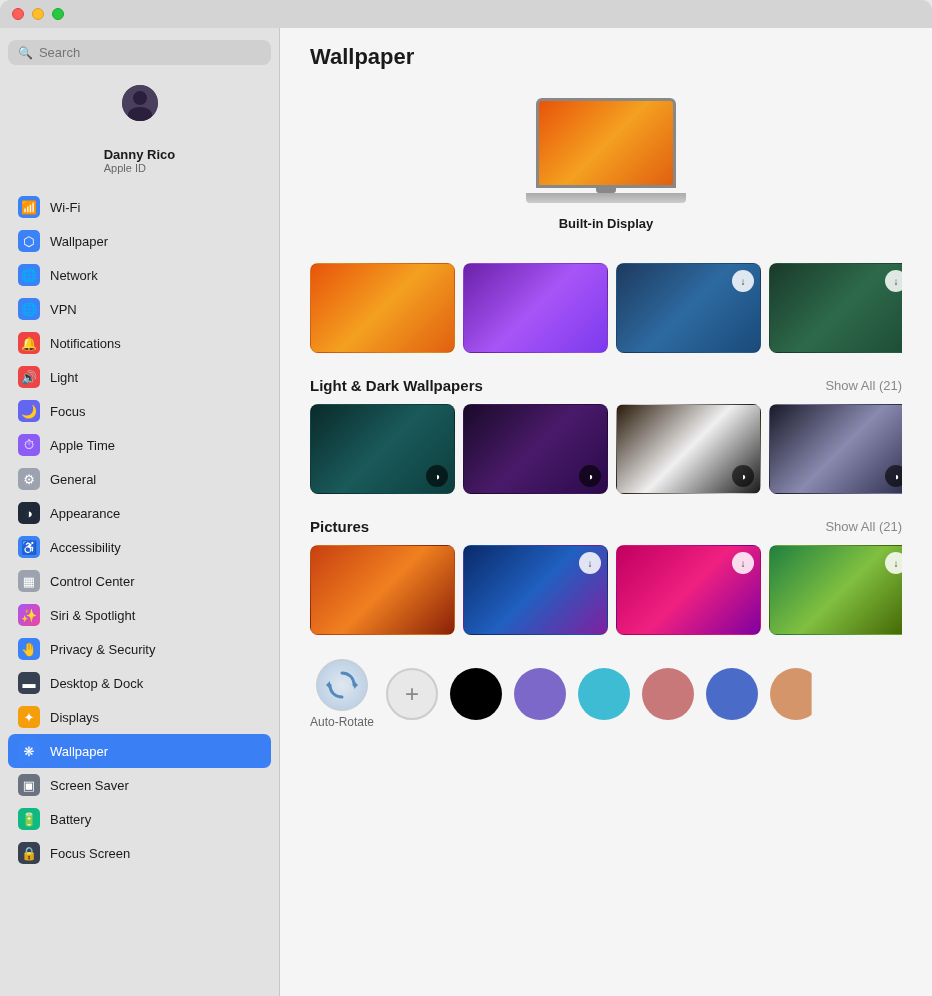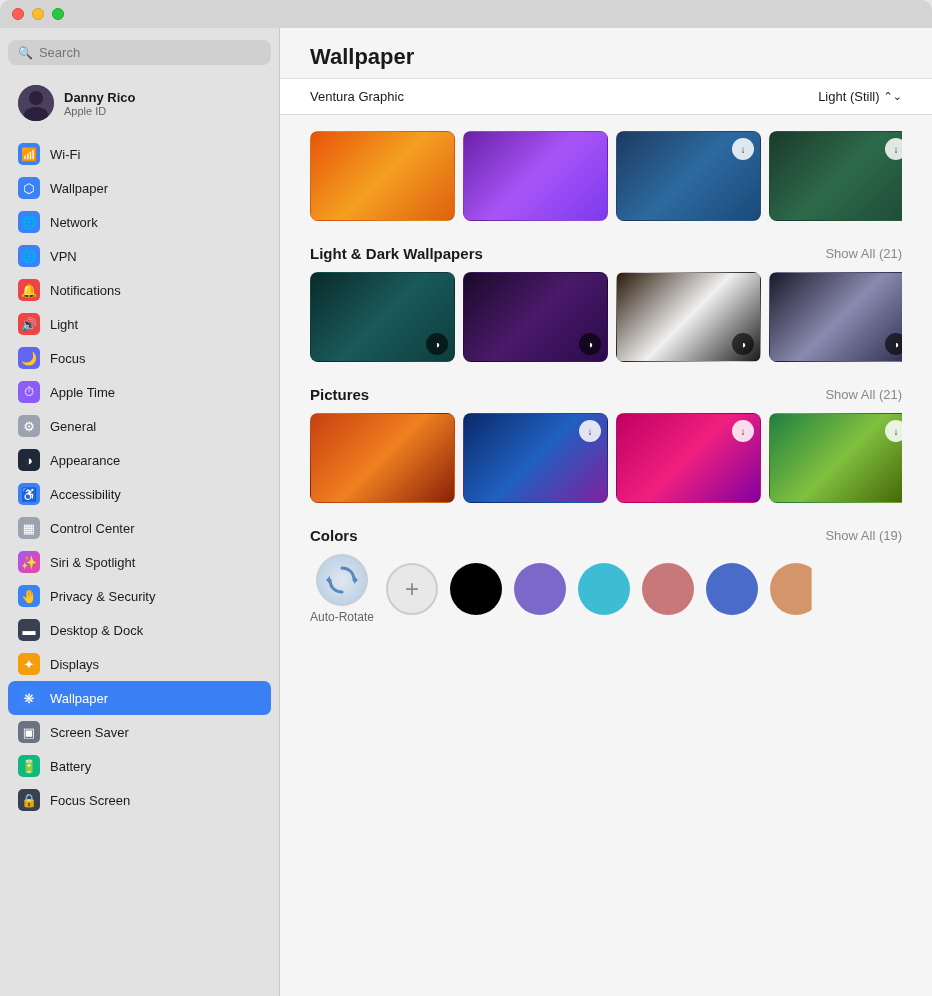--- a/index.html
+++ b/index.html
@@ -69,22 +69,23 @@
       width: 100%;
     }
     .search-icon { color: #888; font-size: 12px; }
 
     .user-profile {
       display: flex;
       align-items: center;
       padding: 8px 10px;
       border-radius: 8px;
       margin-bottom: 8px;
-      gap: 10px;
-      cursor: pointer;
+      gap: 26px;
+      cursor: pointer;
+      flex-direction: column;
     }
     .avatar {
       width: 36px; height: 36px;
       border-radius: 50%;
       background: #4a3f5c;
       display: flex; align-items: center; justify-content: center;
       overflow: hidden;
       flex-shrink: 0;
     }
     .avatar svg { width: 36px; height: 36px; }
@@ -467,28 +468,29 @@
         </div>
       </div>
   </div>
 
   <div class="main-content">
 
     <div class="page-title-bar">
       <h1 class="page-title">Wallpaper</h1>
     </div>
 
-
-    <div class="wallpaper-selector-bar">
-      <span class="wallpaper-name">Ventura Graphic</span>
-      <div class="wallpaper-style-dropdown">
-        <span>Light (Still)</span>
-        <span style="font-size:11px;">⌃⌄</span>
-      </div>
+    <div class="display-preview-section">
+      <div class="laptop-preview">
+        <div class="laptop-screen dw1"></div>
+        <div class="laptop-notch"></div>
+        <div class="laptop-base"></div>
+      </div>
+      <div class="display-label">Built-in Display</div>
     </div>
+
 
     <div class="content-scroll">
 
       <div class="wallpaper-section">
         <div class="wallpaper-grid">
           <div class="wallpaper-thumb dw1"></div>
           <div class="wallpaper-thumb dw2"></div>
           <div class="wallpaper-thumb dw3">
             <div class="download-badge">↓</div>
           </div>
@@ -535,24 +537,20 @@
             <div class="download-badge">↓</div>
           </div>
           <div class="wallpaper-thumb pic4">
             <div class="download-badge">↓</div>
           </div>
 
         </div>
       </div>
 
       <div class="wallpaper-section">
-        <div class="section-header">
-          <span class="section-title">Colors</span>
-          <span class="show-all-link">Show All (19)</span>
-        </div>
         <div class="colors-grid">
 
           <div class="color-item">
             <div class="color-circle color-auto" style="background: radial-gradient(circle, #e0e8f0, #b0c8e0); position:relative; overflow:hidden;">
               <svg width="36" height="36" viewBox="0 0 36 36">
                 <path d="M18 6 C24 6 30 10 30 18" stroke="#5588bb" stroke-width="3" fill="none" stroke-linecap="round"></path>
                 <path d="M18 30 C12 30 6 26 6 18" stroke="#5588bb" stroke-width="3" fill="none" stroke-linecap="round"></path>
                 <polygon points="30,14 34,18 30,22" fill="#5588bb"></polygon>
                 <polygon points="6,22 2,18 6,14" fill="#5588bb"></polygon>
               </svg>

